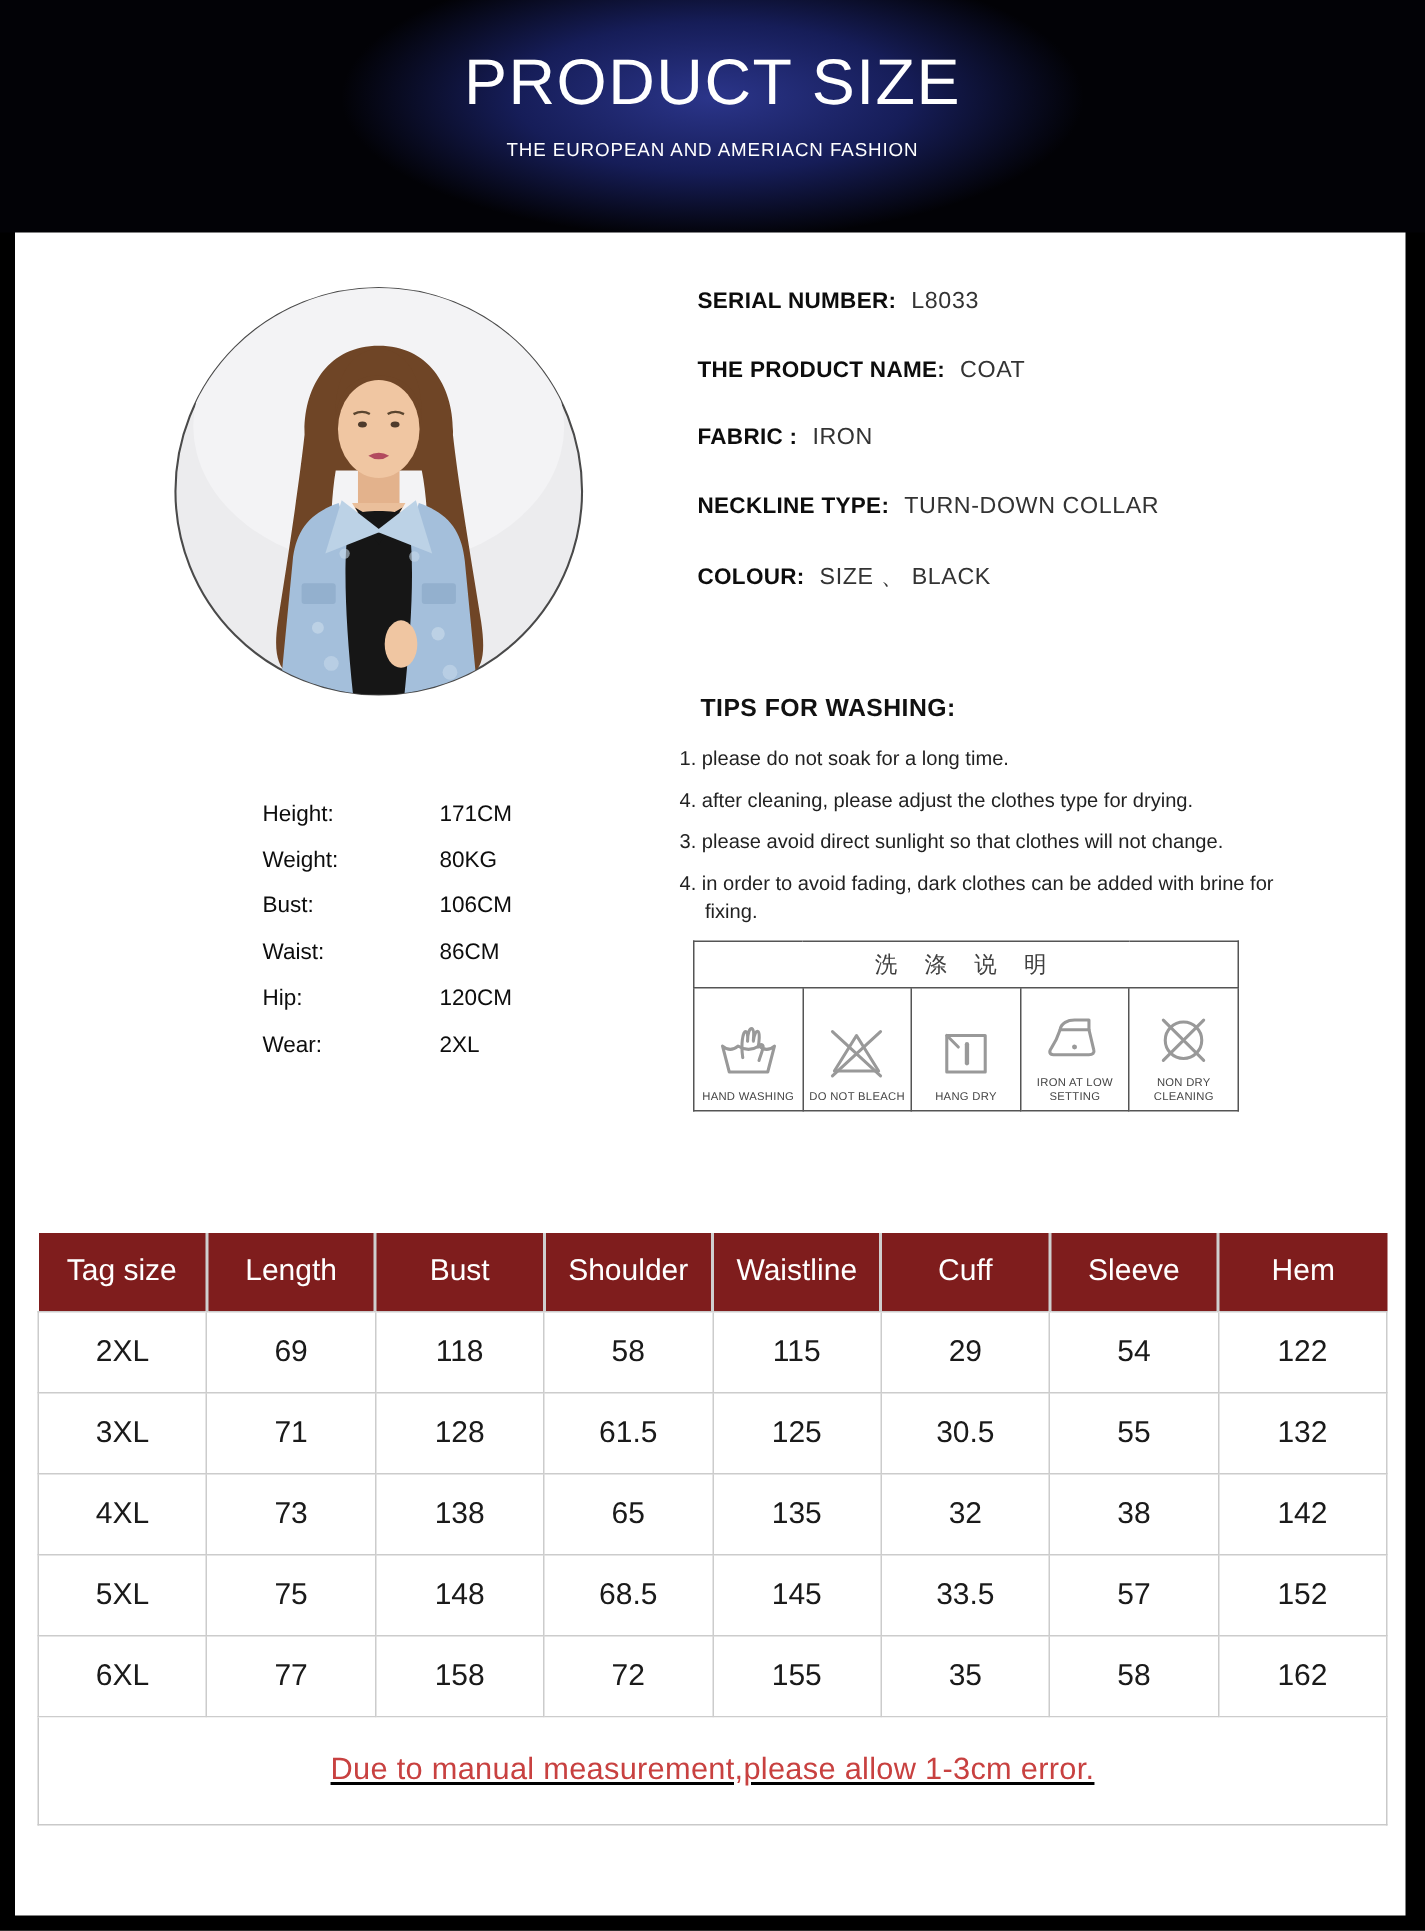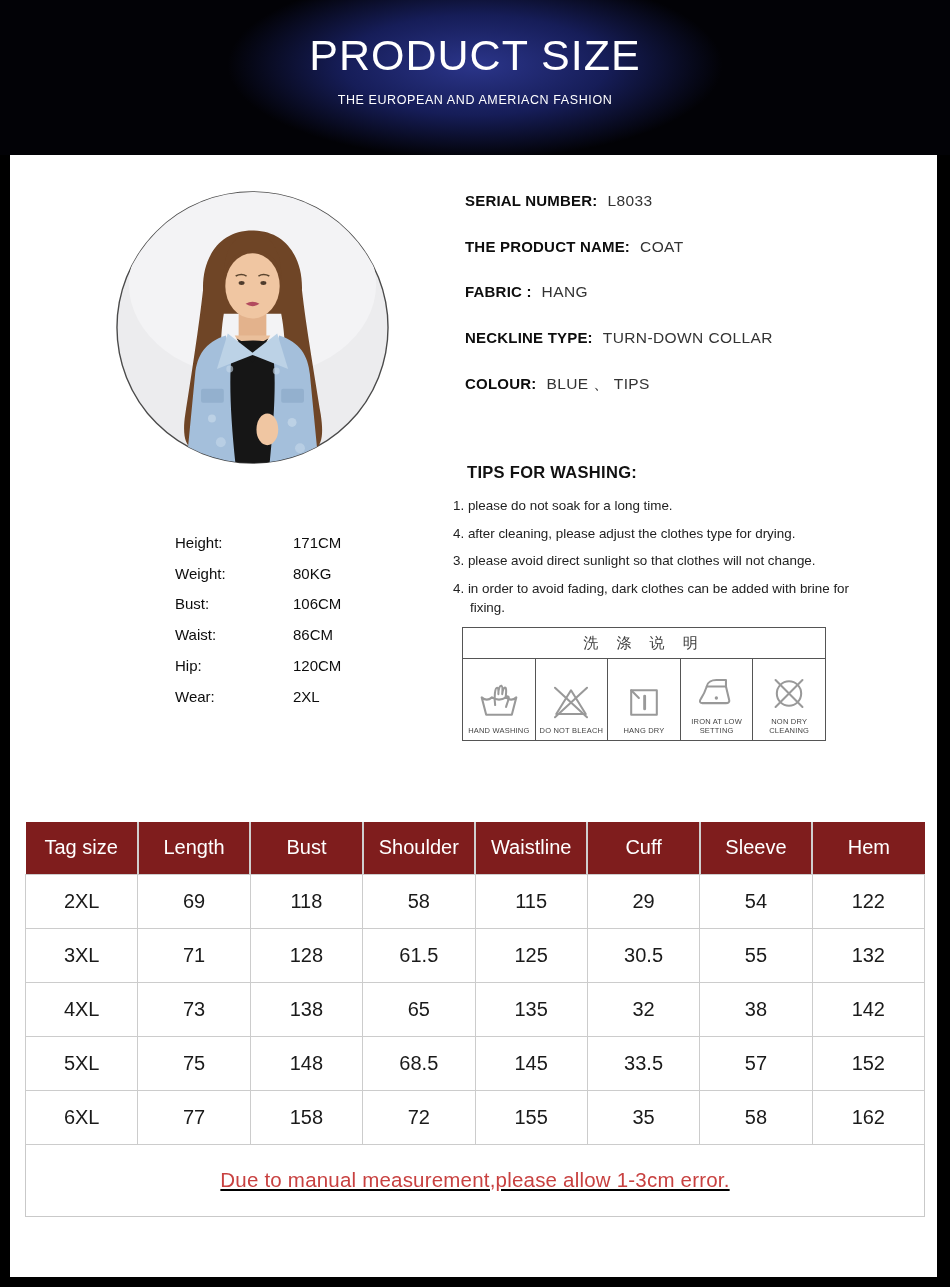--- a/index.html
+++ b/index.html
@@ -134,29 +134,29 @@
         <div class="info-row">
           <span class="info-label">SERIAL NUMBER:</span>
           <span class="info-value">L8033</span>
         </div>
         <div class="info-row">
           <span class="info-label">THE PRODUCT NAME:</span>
           <span class="info-value">COAT</span>
         </div>
         <div class="info-row">
           <span class="info-label">FABRIC :</span>
-          <span class="info-value">HANG</span>
+          <span class="info-value">IRON</span>
         </div>
         <div class="info-row">
           <span class="info-label">NECKLINE TYPE:</span>
           <span class="info-value">TURN-DOWN COLLAR</span>
         </div>
         <div class="info-row">
           <span class="info-label">COLOUR:</span>
-          <span class="info-value">BLUE 、 TIPS</span>
+          <span class="info-value">SIZE 、 BLACK</span>
         </div>
       </div>
 
     <div class="tips">
       <div class="tips-heading">TIPS FOR WASHING:</div>
       <div>
           <div class="tip">1. please do not soak for a long time.</div>
           <div class="tip">4. after cleaning, please adjust the clothes type for drying.</div>
           <div class="tip">3. please avoid direct sunlight so that clothes will not change.</div>
           <div class="tip">4. in order to avoid fading, dark clothes can be added with brine for fixing.</div>

